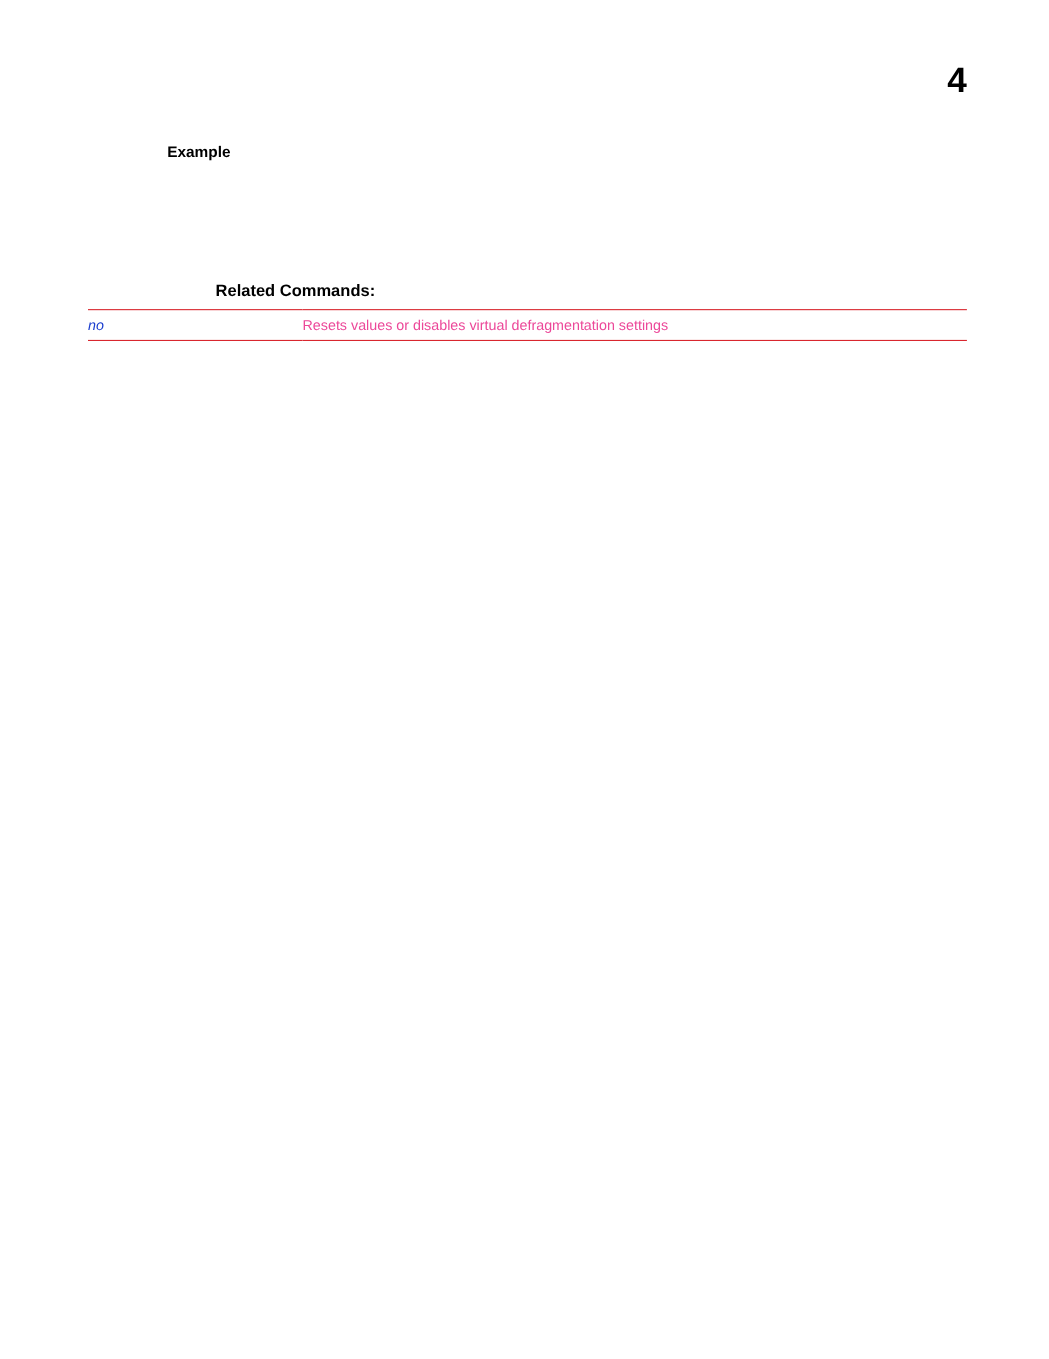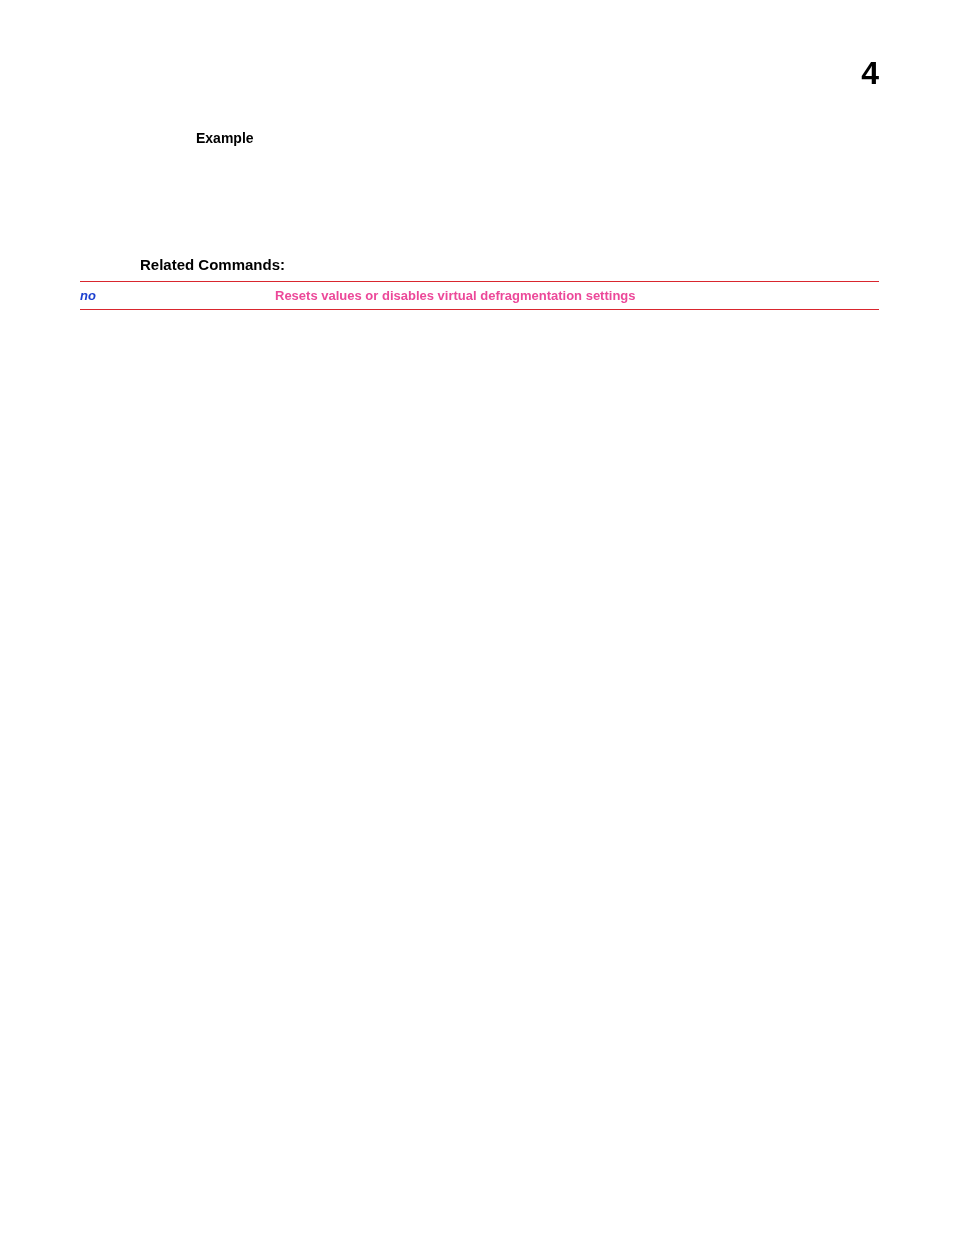--- a/index.html
+++ b/index.html
@@ -22,45 +22,44 @@
   }
   .content {
     position: absolute;
     top: 130px;
     left: 80px;
     right: 75px;
   }
   .example-heading {
     font-size: 14px;
     font-weight: 700;
-    margin-left: 116px;
+    margin-left: 72px;
     margin-bottom: 110px;
     font-stretch: condensed;
     font-family: "Arial Narrow", Arial, sans-serif;
   }
   .related-heading {
     font-size: 15px;
     font-weight: 700;
-    margin-left: 60px;
+    margin-left: 116px;
     margin-bottom: 8px;
     font-family: "Arial Narrow", Arial, sans-serif;
   }
   .cmd-table {
     width: 100%;
     border-collapse: collapse;
   }
   .cmd-table tr {
     border-top: 1px solid #d9262e;
     border-bottom: 1px solid #d9262e;
   }
   .cmd-table td {
     padding: 6px 0;
     font-size: 13px;
     vertical-align: middle;
-    font-weight: bold;
   }
   .cmd-name {
     width: 195px;
     color: #1c3fcf;
     font-style: italic;
     padding-left: 4px;
     font-family: Arial, Helvetica, sans-serif;
   }
   .cmd-desc {
     color: #ec4899;

